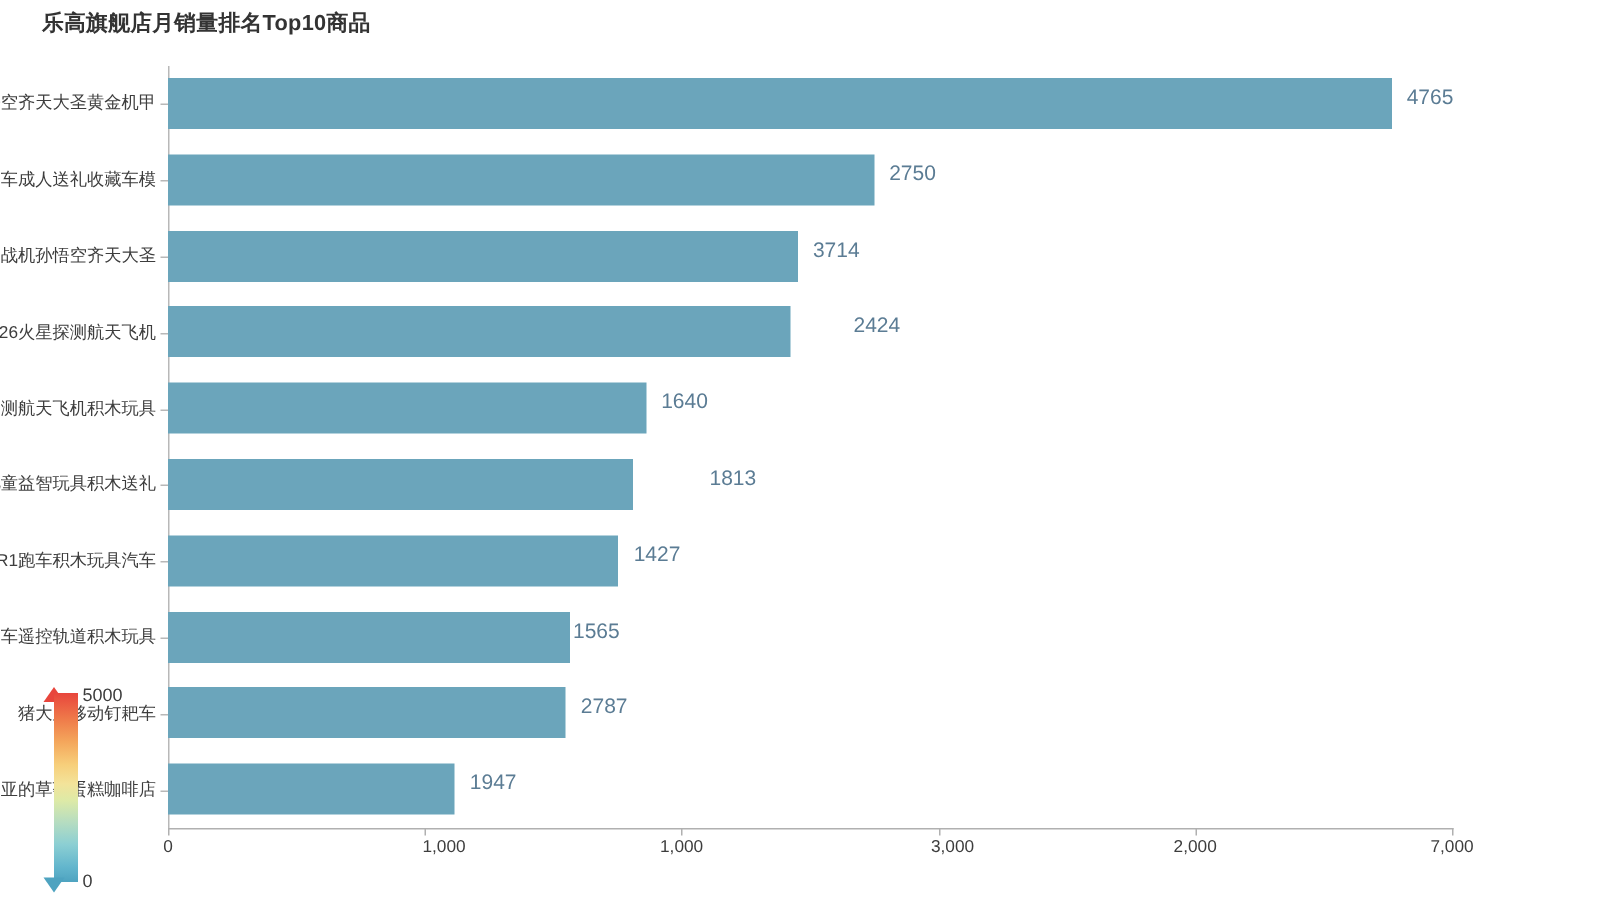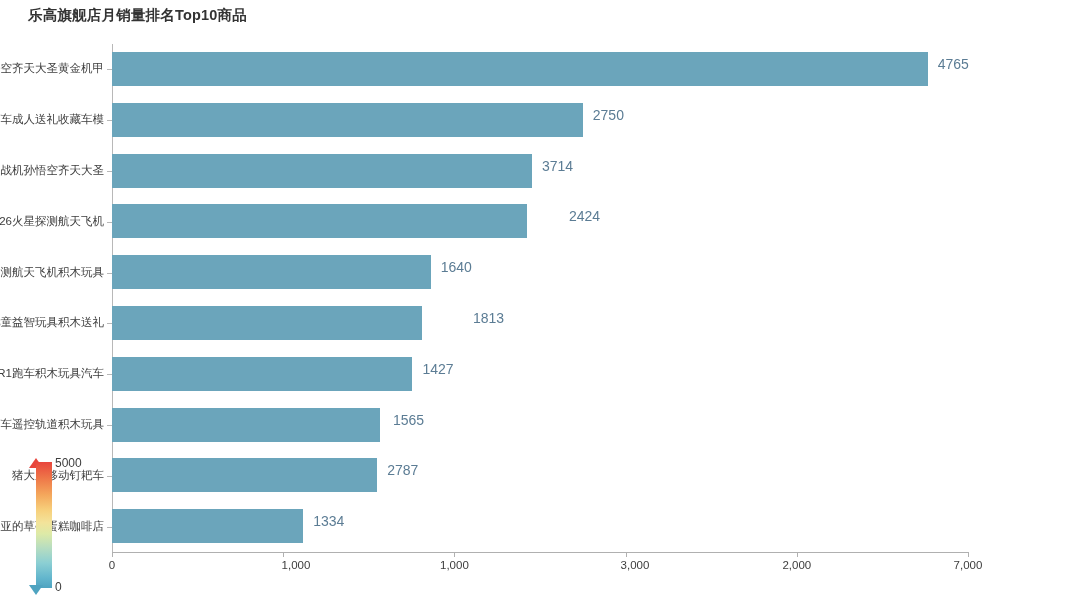--- a/index.html
+++ b/index.html
@@ -218,33 +218,33 @@
     <div class="bar-row" style="top: 304.8px;">
       <div class="y-tick" style="top: 25.4px;"></div>
       <div class="y-label-wrap" style="top: 17.4px;">特ZR1跑车积木玩具汽车</div>
       <div class="bar" style="width: 300.456px; background: rgb(107, 165, 187);"></div>
       <div class="bar-value" style="left: 310.456px; color: rgb(91, 124, 148);">1427</div>
     </div>
     <div class="bar-row" style="top: 355.6px;">
       <div class="y-tick" style="top: 25.4px;"></div>
       <div class="y-label-wrap" style="top: 17.4px;">气火车遥控轨道积木玩具</div>
       <div class="bar" style="width: 267.928px; background: rgb(107, 165, 187);"></div>
-      <div class="bar-value" style="left: 281px; color: rgb(91, 124, 148); text-align: right;">1565</div>
+      <div class="bar-value" style="left: 270px; color: rgb(91, 124, 148); text-align: right;">1565</div>
     </div>
     <div class="bar-row" style="top: 406.4px;">
       <div class="y-tick" style="top: 25.4px;"></div>
       <div class="y-label-wrap" style="top: 17.4px;">猪大厨移动钉耙车</div>
       <div class="bar" style="width: 265.189px; background: rgb(107, 165, 187);"></div>
       <div class="bar-value" style="left: 275.189px; color: rgb(91, 124, 148);">2787</div>
     </div>
     <div class="bar-row" style="top: 457.2px;">
       <div class="y-tick" style="top: 25.4px;"></div>
       <div class="y-label-wrap" style="top: 17.4px;">亚的草莓蛋糕咖啡店</div>
       <div class="bar" style="width: 191.23px; background: rgb(107, 165, 187);"></div>
-      <div class="bar-value" style="left: 201.23px; color: rgb(91, 124, 148);">1334</div>
+      <div class="bar-value" style="left: 201.23px; color: rgb(91, 124, 148);">1947</div>
     </div>
   </div>
 
 <div id="x-axis-ticks">
     <div class="x-tick" style="left: 112px;"></div>
     <div class="x-tick-label" style="left: 112px;">0</div>
     <div class="x-tick" style="left: 283.2px;"></div>
     <div class="x-tick-label" style="left: 296px;">1,000</div>
     <div class="x-tick" style="left: 454.4px;"></div>
     <div class="x-tick-label" style="left: 454.4px;">1,000</div>

